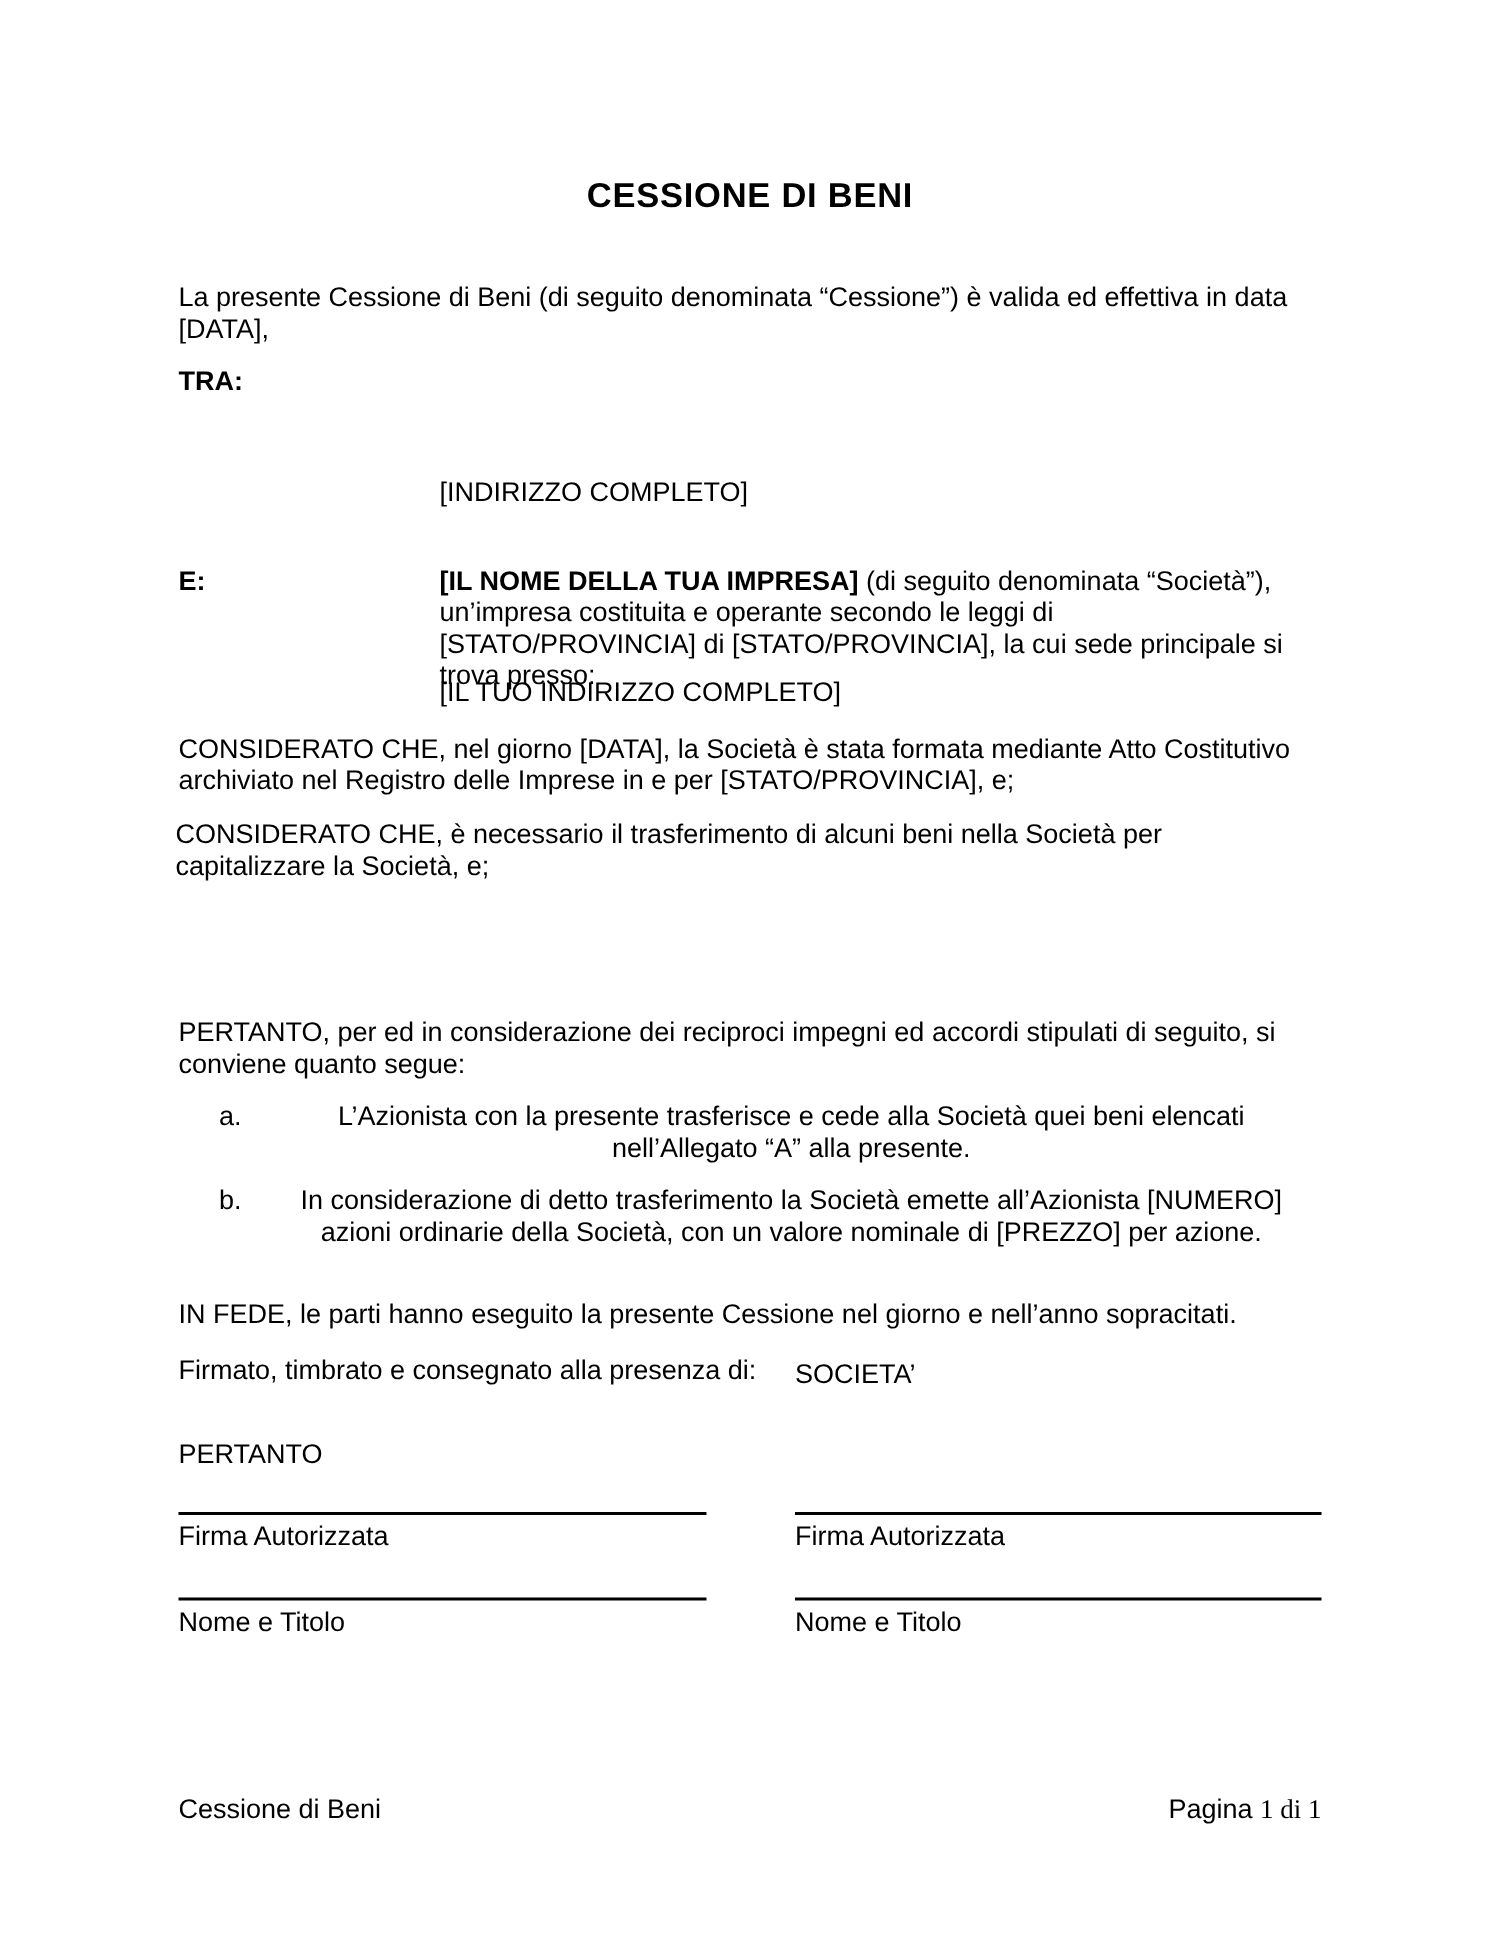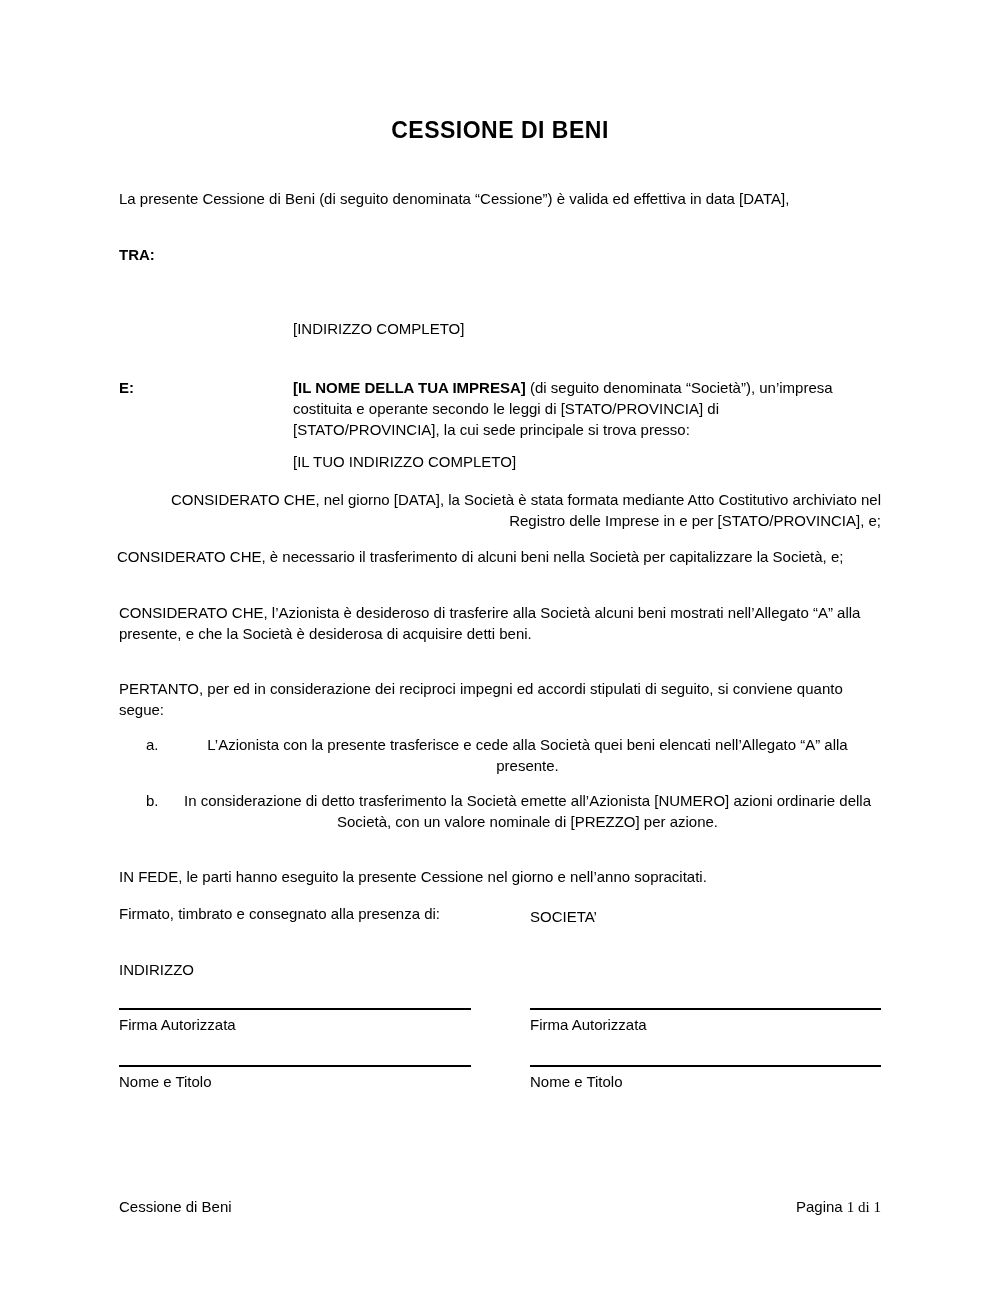--- a/index.html
+++ b/index.html
@@ -11,40 +11,40 @@
   }
   .page {
     position: relative;
     width: 1000px;
     height: 1290px;
     background: #ffffff;
     overflow: hidden;
   }
   .abs { position: absolute; }
   .body-text {
-    font-size: 15px;
+    font-size: 18px;
     line-height: 21px;
   }
   .doc-title {
     top: 117px;
     left: 0;
     width: 1000px;
     text-align: center;
     font-size: 23px;
     font-weight: bold;
     letter-spacing: 0.5px;
   }
   .intro { top: 188px; left: 119px; width: 762px; }
   .party-label { left: 119px; font-weight: bold; }
   .party-body { left: 293px; width: 563px; }
   .party-0 { top: 244px; }
   .address-0 { top: 318px; left: 293px; width: 563px; }
   .party-1 { top: 377px; }
   .address-1 { top: 451px; left: 293px; width: 563px; }
-  .recital-0 { top: 489px; left: 119px; width: 762px; text-align: right; }
+  .recital-0 { top: 489px; left: 119px; width: 762px; }
   .recital-1 { top: 546px; left: 117px; width: 762px; }
   .recital-2 { top: 602px; left: 119px; width: 762px; }
   .pertanto { top: 678px; left: 119px; width: 762px; }
   .clause-marker { left: 146px; }
   .clause-text { left: 176px; width: 703px; text-align: center; }
   .clause-a { top: 734px; }
   .clause-b { top: 790px; }
   .in-fede { top: 866px; left: 119px; width: 762px; }
   .firmato { top: 903px; left: 119px; width: 762px; }
   .sig-header-left { top: 959px; left: 119px; }
@@ -74,34 +74,33 @@
 
   <div class="abs body-text party-label party-0">TRA:</div>
   <div class="abs body-text address-0">[INDIRIZZO COMPLETO]</div>
 
   <div class="abs body-text party-label party-1">E:</div>
   <div class="abs body-text party-body party-1"><span class="bold">[IL NOME DELLA TUA IMPRESA]</span><span> (di seguito denominata “Società”), un’impresa costituita e operante secondo le leggi di [STATO/PROVINCIA] di [STATO/PROVINCIA], la cui sede principale si trova presso:</span></div>
   <div class="abs body-text address-1">[IL TUO INDIRIZZO COMPLETO]</div>
 
   <div class="abs body-text recital-0">CONSIDERATO CHE, nel giorno [DATA], la Società è stata formata mediante Atto Costitutivo archiviato nel Registro delle Imprese in e per [STATO/PROVINCIA], e;</div>
   <div class="abs body-text recital-1">CONSIDERATO CHE, è necessario il trasferimento di alcuni beni nella Società per capitalizzare la Società, e;</div>
-  <div class="abs body-text recital-2">CONSIDERATO CHE, l’Azionista è desideroso di trasferire alla Società alcuni beni mostrati nell’Allegato “A” alla presente, e che la Società è desiderosa di acquisire detti beni.</div>
 
   <div class="abs body-text pertanto">PERTANTO, per ed in considerazione dei reciproci impegni ed accordi stipulati di seguito, si conviene quanto segue:</div>
 
   <div class="abs body-text clause-marker clause-a">a.</div>
   <div class="abs body-text clause-text clause-a">L’Azionista con la presente trasferisce e cede alla Società quei beni elencati nell’Allegato “A” alla presente.</div>
 
   <div class="abs body-text clause-marker clause-b">b.</div>
   <div class="abs body-text clause-text clause-b">In considerazione di detto trasferimento la Società emette all’Azionista [NUMERO] azioni ordinarie della Società, con un valore nominale di [PREZZO] per azione.</div>
 
   <div class="abs body-text in-fede">IN FEDE, le parti hanno eseguito la presente Cessione nel giorno e nell’anno sopracitati.</div>
   <div class="abs body-text firmato">Firmato, timbrato e consegnato alla presenza di:</div>
 
-  <div class="abs body-text sig-header-left">INDIRIZZO</div>
+  <div class="abs body-text sig-header-left">PERTANTO</div>
   <div class="abs body-text sig-header-right">SOCIETA’</div>
 
   <div class="abs sig-line sig-line-l1"></div>
   <div class="abs sig-line sig-line-r1"></div>
   <div class="abs body-text sig-label-l1">Firma Autorizzata</div>
   <div class="abs body-text sig-label-r1">Firma Autorizzata</div>
 
   <div class="abs sig-line sig-line-l2"></div>
   <div class="abs sig-line sig-line-r2"></div>
   <div class="abs body-text sig-label-l2">Nome e Titolo</div>

